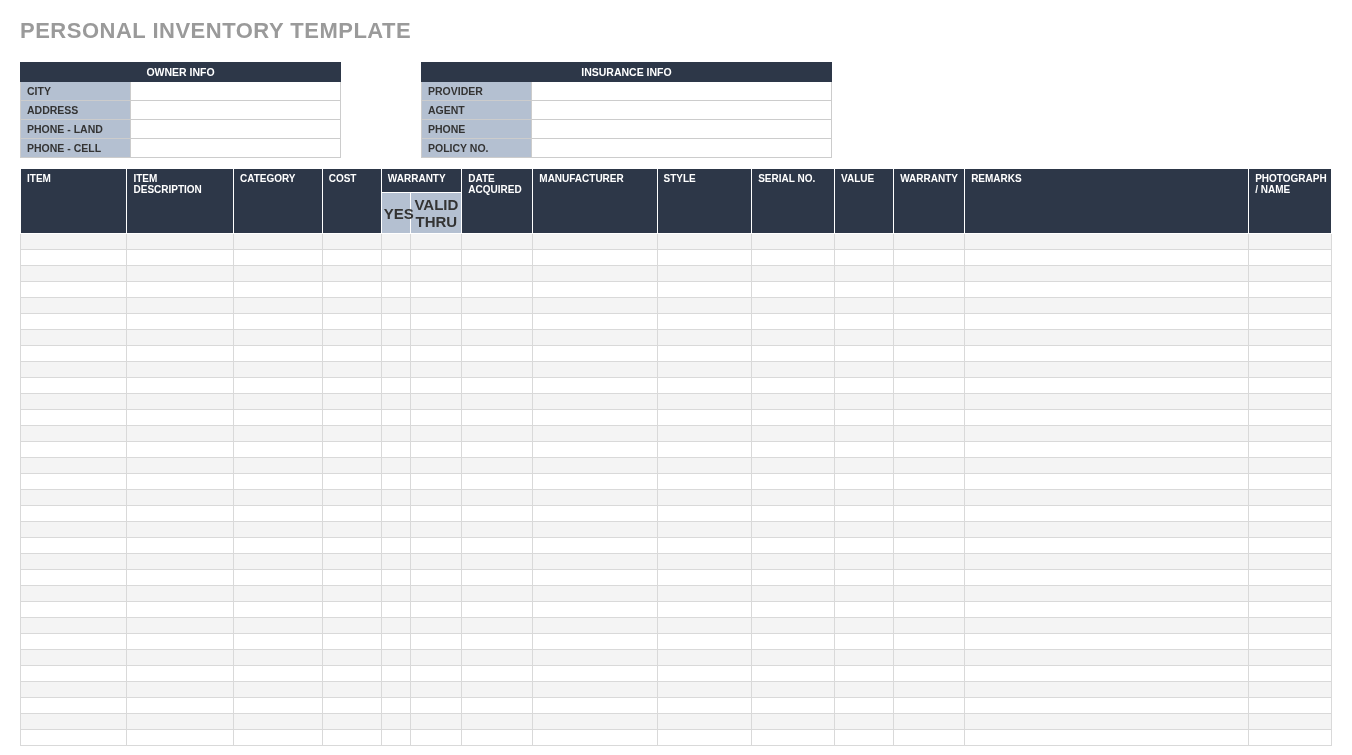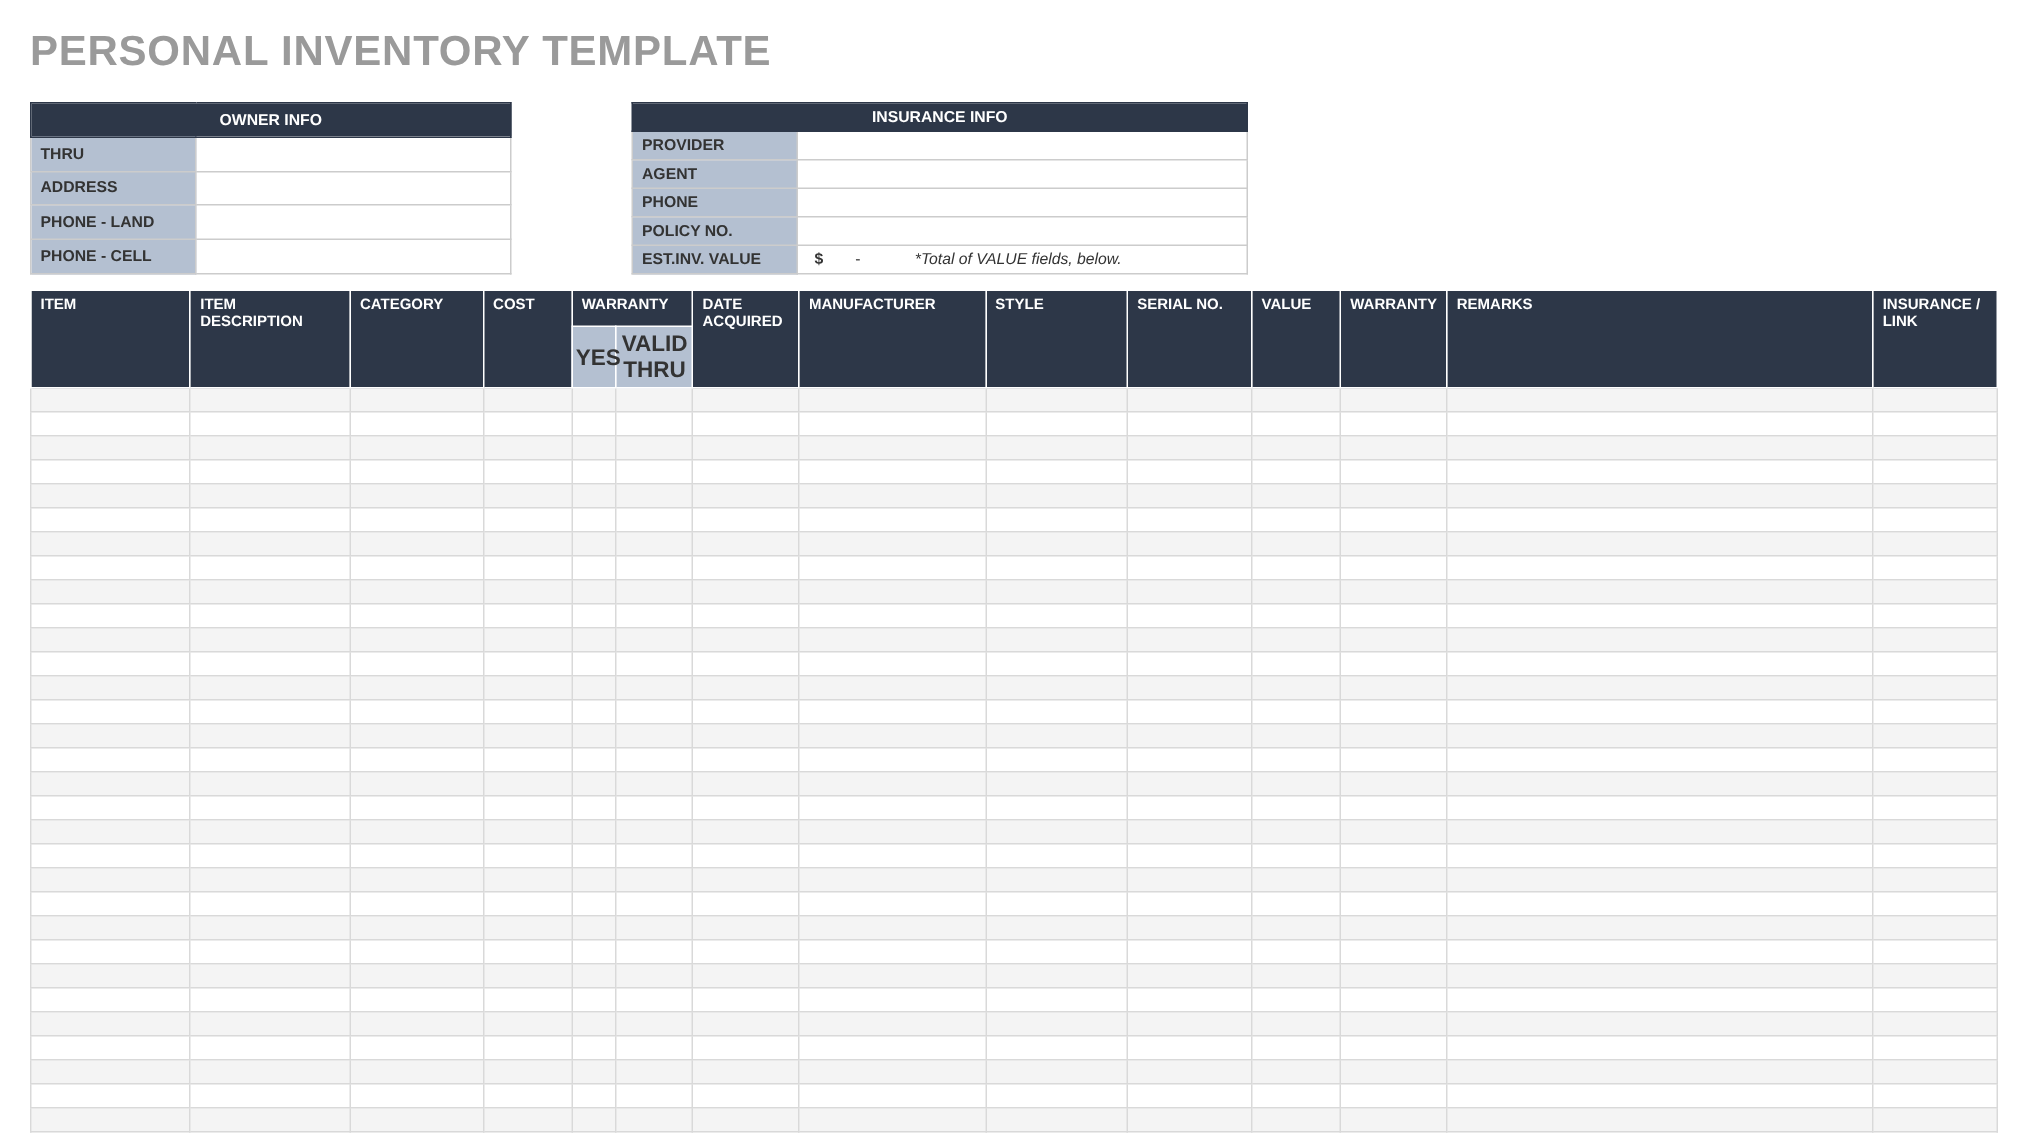--- a/index.html
+++ b/index.html
@@ -4,21 +4,21 @@
 <style>
   * { box-sizing: border-box; }
   body {
     font-family: Arial, Helvetica, sans-serif;
     margin: 0;
     padding: 18px 20px;
     background: #fff;
     color: #333;
   }
   h1.page-title {
-    font-size: 28px;
+    font-size: 22px;
     font-weight: bold;
     letter-spacing: 0.5px;
     color: #9a9a9a;
     margin: 0 0 18px 0;
   }
   .info-blocks {
     display: flex;
     gap: 80px;
     margin-bottom: 10px;
   }
@@ -112,21 +112,21 @@
 <h1 class="page-title">PERSONAL INVENTORY TEMPLATE</h1>
 
 <div class="info-blocks">
 
   <table class="info-table">
     <tbody>
         <tr>
           <th class="section-head" colspan="2">OWNER INFO</th>
         </tr>
     <tr>
-          <td class="label-cell">THRU</td>
+          <td class="label-cell">CITY</td>
           <td class="value-cell"></td>
         </tr>
     <tr>
           <td class="label-cell">ADDRESS</td>
           <td class="value-cell"></td>
         </tr>
     <tr>
           <td class="label-cell">PHONE - LAND</td>
           <td class="value-cell"></td>
         </tr>
@@ -151,28 +151,20 @@
           <td class="value-cell"></td>
         </tr>
     <tr>
           <td class="label-cell">PHONE</td>
           <td class="value-cell"></td>
         </tr>
     <tr>
           <td class="label-cell">POLICY NO.</td>
           <td class="value-cell"></td>
         </tr>
-    <tr>
-      <td class="label-cell">EST.INV. VALUE</td>
-      <td class="value-cell">
-        <span class="dollar">$</span>
-        <span class="dash">-</span>
-        <span class="note">*Total of VALUE fields, below.</span>
-      </td>
-    </tr>
   </tbody>
     </table>
 
 </div>
 
 <table class="inventory">
   <colgroup>
     <col class="c-item">
       <col class="c-desc">
       <col class="c-cat">
@@ -195,21 +187,21 @@
       <th rowspan="2">CATEGORY</th>
       <th rowspan="2">COST</th>
       <th colspan="2" class="center">WARRANTY</th>
       <th rowspan="2">DATE ACQUIRED</th>
       <th rowspan="2">MANUFACTURER</th>
       <th rowspan="2">STYLE</th>
       <th rowspan="2">SERIAL NO.</th>
       <th rowspan="2">VALUE</th>
       <th rowspan="2">WARRANTY</th>
       <th rowspan="2">REMARKS</th>
-      <th rowspan="2">INSURANCE / LINK</th>
+      <th rowspan="2">PHOTOGRAPH / NAME</th>
     </tr>
     <tr>
       <th class="sub">YES</th>
       <th class="sub">VALID THRU</th>
     </tr>
   </thead>
   <tbody id="inv-body">
       <tr>
         <td></td>
         <td></td>

